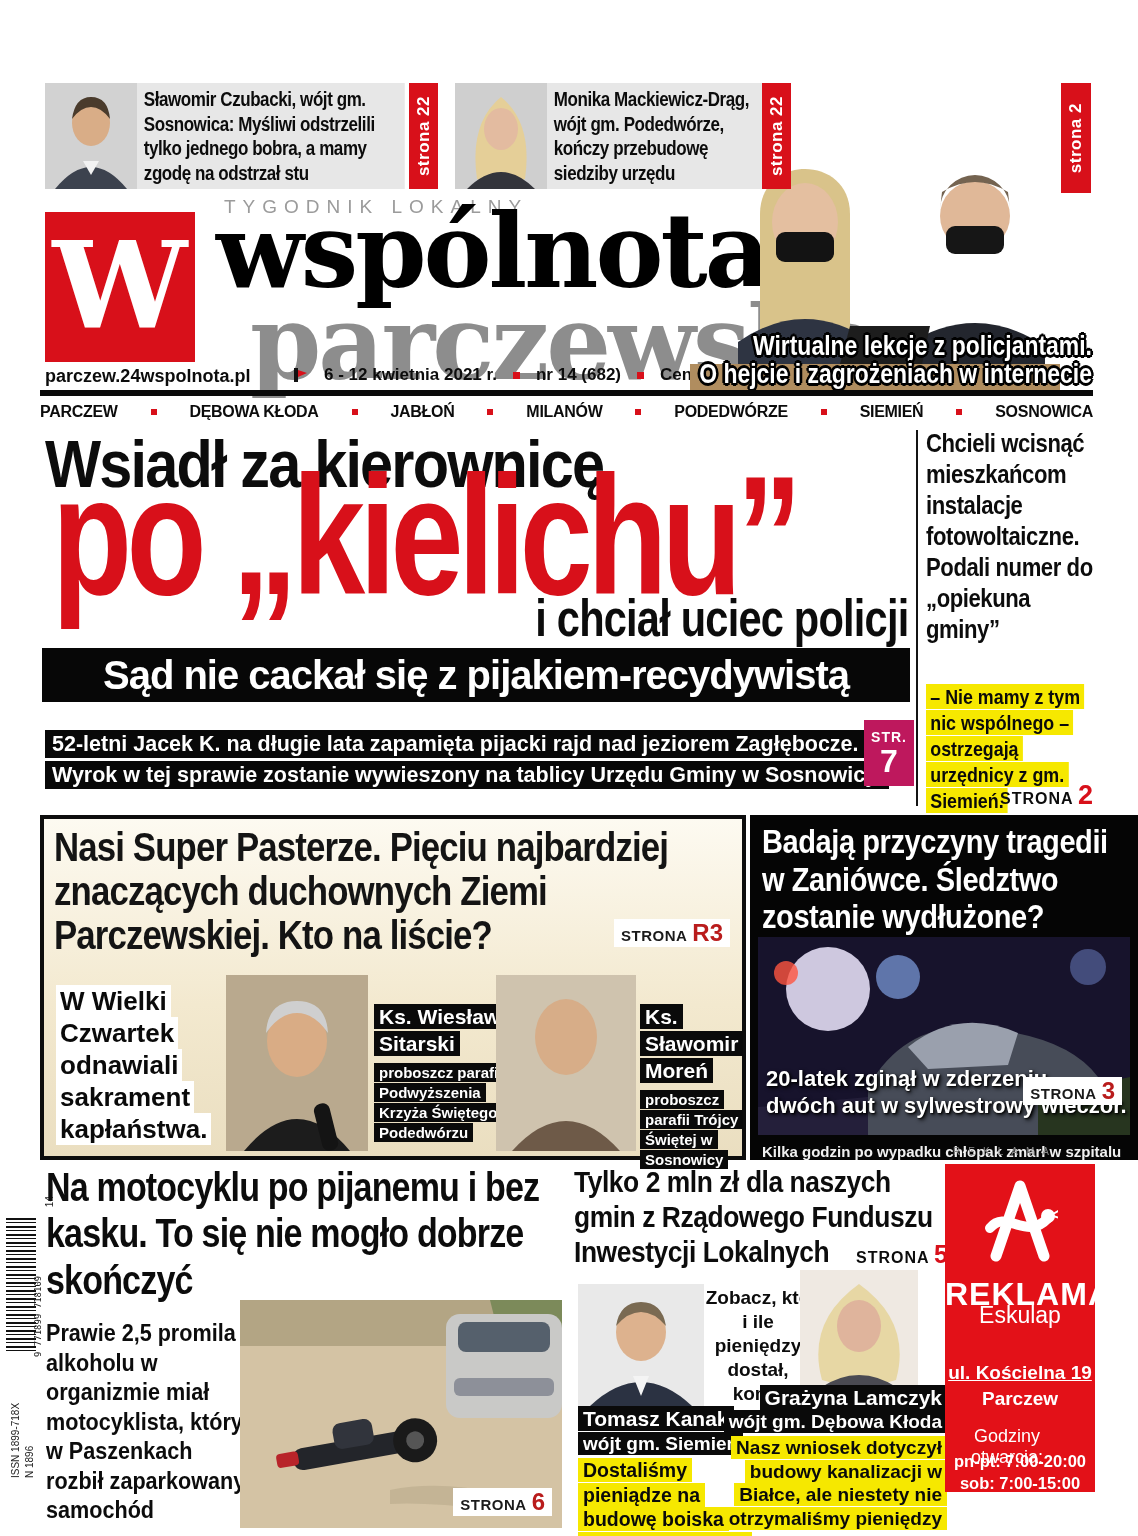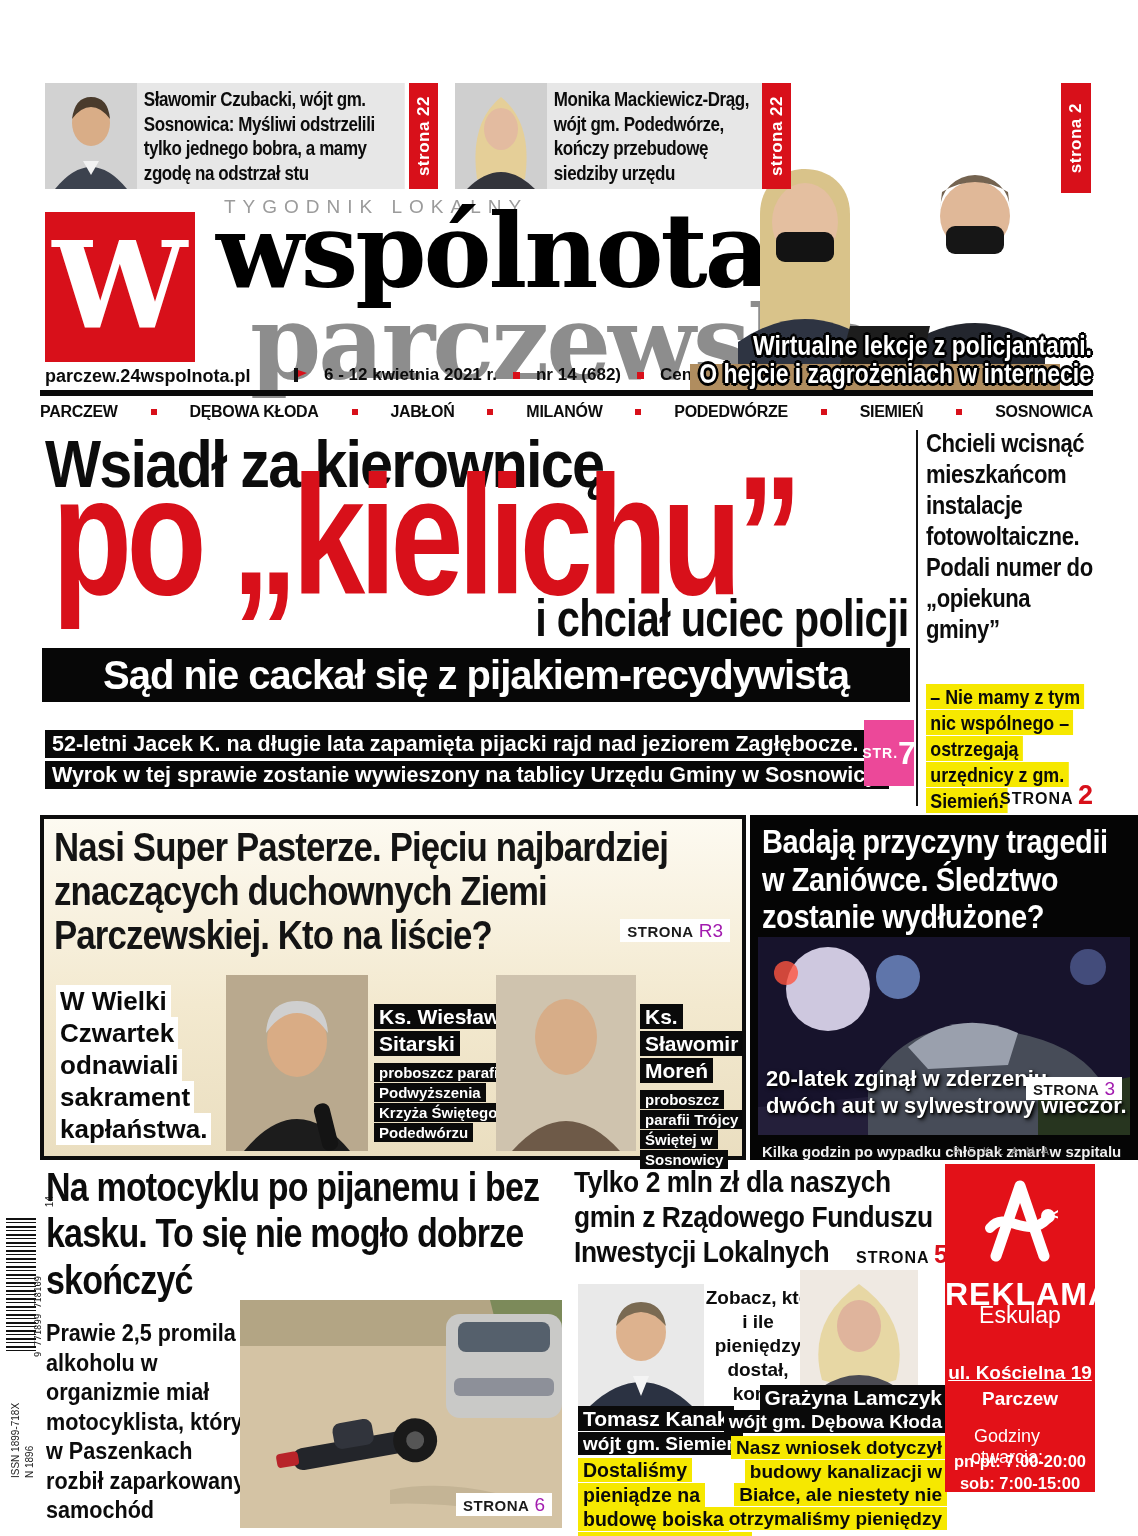--- a/index.html
+++ b/index.html
@@ -10,21 +10,21 @@
   .nowrap{white-space:nowrap;}
   .cx{transform-origin:0 0;}
   .cxr{transform-origin:100% 0;}
   .red{color:#d8101a;}
   
   .tab{background:#d8101a;color:#fff;display:flex;align-items:center;justify-content:center;}
   .tab span{writing-mode:vertical-rl;transform:rotate(180deg);font-weight:700;font-size:17px;letter-spacing:.5px;}
   
   .pageref{background:#fff;display:inline-flex;align-items:baseline;gap:5px;padding:2px 7px;}
   .pageref .lbl{font-size:15px;color:#1a1a1a;letter-spacing:.5px;}
-  .pageref .num{font-size:19px;font-weight:400;color:#a21caf;line-height:1;}
+  .pageref .num{font-size:24px;font-weight:700;color:#b91c1c;line-height:1;}
   
   .stripb span{background:#0a0a0a;color:#fff;padding:1px 5px;
                box-decoration-break:clone;-webkit-box-decoration-break:clone;}
   .stripw span{background:#fff;color:#0a0a0a;padding:1px 4px;
                box-decoration-break:clone;-webkit-box-decoration-break:clone;}
   .stripy span{background:#f6e800;color:#0a0a0a;padding:1px 5px;
                box-decoration-break:clone;-webkit-box-decoration-break:clone;}
   .outline{color:#fff;font-weight:700;
      text-shadow:-2px -2px 0 #000,2px -2px 0 #000,-2px 2px 0 #000,2px 2px 0 #000,
                  -3px 0 0 #000,3px 0 0 #000,0 -3px 0 #000,0 3px 0 #000;}
@@ -125,21 +125,21 @@
       <span class="navsq"></span>
     <span>SOSNOWICA</span>
   </div>
 
   <div class="abs b nowrap" style="left:45px;top:426px;font-size:66px;letter-spacing:-2px;transform:scaleX(.9);transform-origin:0 0;">Wsiadł za kierownicę</div>
   <div class="abs b nowrap" style="left:52px;top:452px;font-size:168px;line-height:1;letter-spacing:-7px;color:#d8101a;transform:scaleX(.78);transform-origin:0 0;">po „kielichu”</div>
   <div class="abs b nowrap cxr" style="right:230px;top:588px;font-size:52px;letter-spacing:-1px;transform:scaleX(.8);">i chciał uciec policji</div>
   <div class="abs b" style="left:42px;top:648px;width:868px;height:54px;background:#070707;color:#fff;font-size:40px;line-height:54px;text-align:center;letter-spacing:-1px;">Sąd nie cackał się z pijakiem-recydywistą</div>
   <div class="abs b nowrap" style="left:45px;top:730px;background:#080808;color:#fff;font-size:21.5px;line-height:26px;padding:1px 7px;">52-letni Jacek K. na długie lata zapamięta pijacki rajd nad jeziorem Zagłębocze.</div>
   <div class="abs b nowrap" style="left:45px;top:761px;background:#080808;color:#fff;font-size:21.5px;line-height:26px;padding:1px 7px;">Wyrok w tej sprawie zostanie wywieszony na tablicy Urzędu Gminy w Sosnowicy.</div>
-  <div class="abs" style="left:864px;top:720px;width:50px;height:66px;background:#ec4899;color:#fff;display:flex;flex-direction:row;align-items:center;justify-content:center;">
+  <div class="abs" style="left:864px;top:720px;width:50px;height:66px;background:#be185d;color:#fff;display:flex;flex-direction:column;align-items:center;justify-content:center;">
     <span class="b" style="font-size:14px;letter-spacing:1px;">STR.</span>
     <span class="b" style="font-size:32px;line-height:1;">7</span>
   </div>
 
   <div class="abs" style="left:916px;top:430px;width:2px;height:376px;background:#141414;"></div>
   <div class="abs b cx" style="left:926px;top:428px;width:210px;font-size:26px;line-height:31px;letter-spacing:-0.5px;transform:scaleX(.85);">Chcieli wcisnąć mieszkańcom instalacje fotowoltaiczne. Podali numer do „opiekuna gminy”</div>
   <div class="abs b cx stripy" style="left:926px;top:684px;width:210px;font-size:21px;line-height:26px;transform:scaleX(.85);">
     <span>– Nie mamy z tym nic wspólnego – ostrzegają urzędnicy z gm. Siemień.</span>
   </div>
   <div class="abs" style="left:926px;top:780px;width:167px;text-align:right;">

